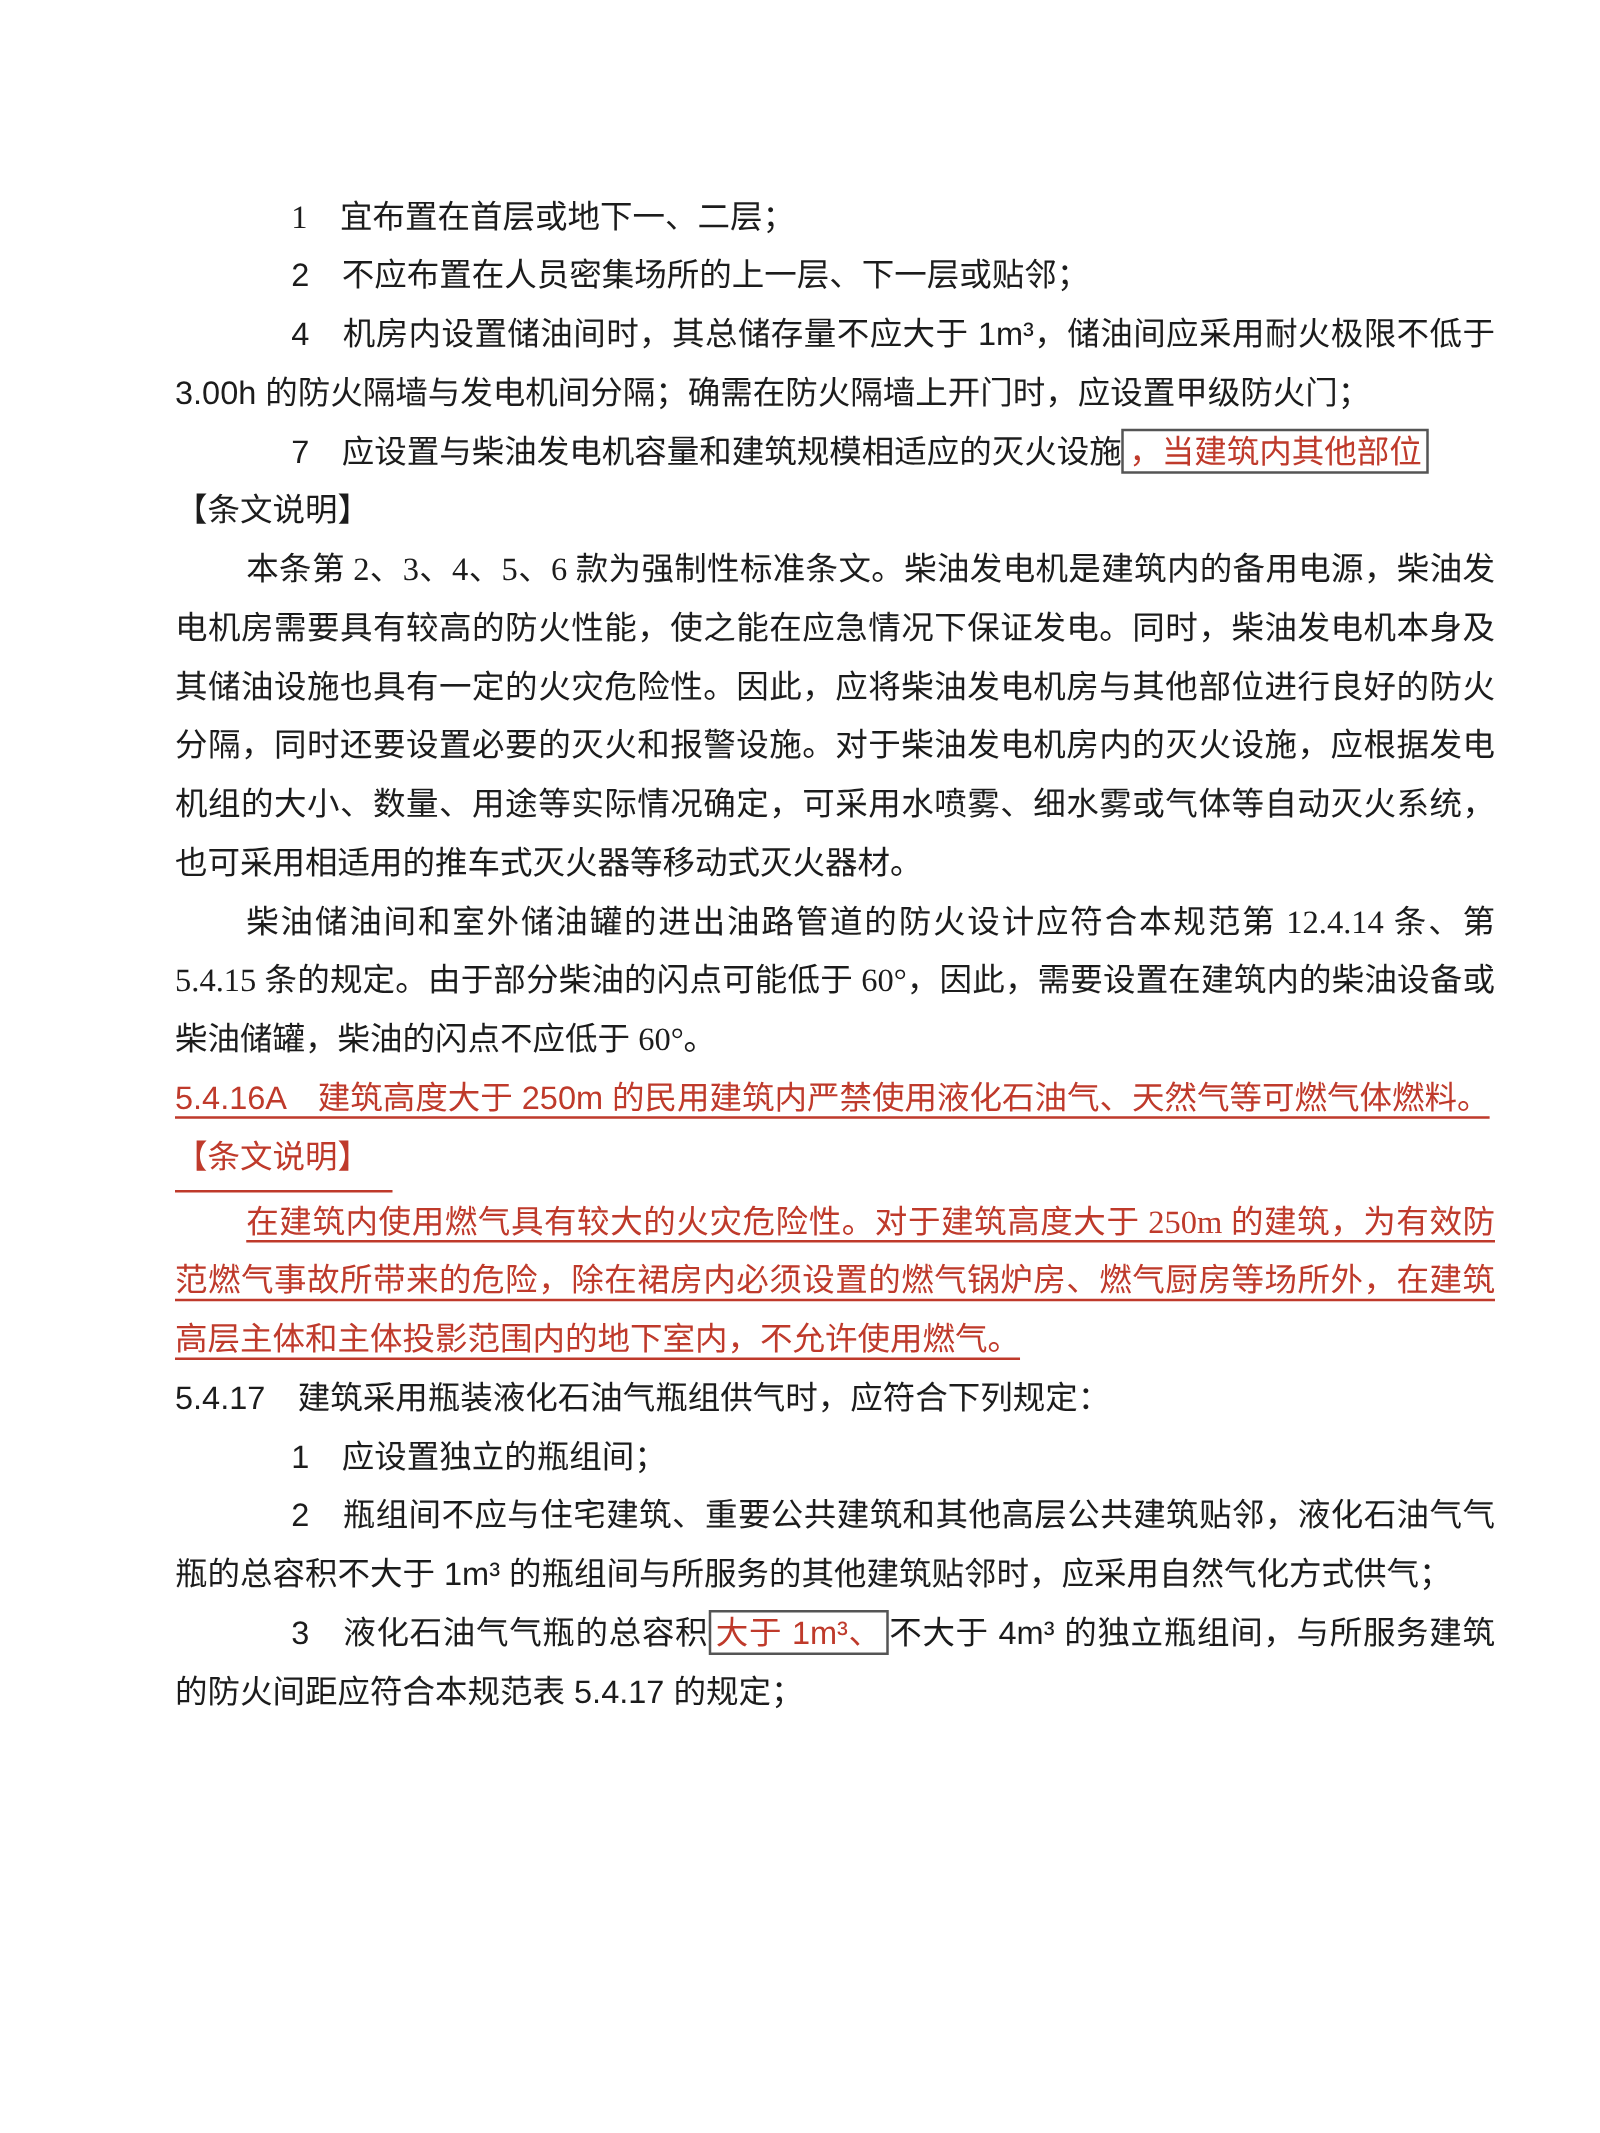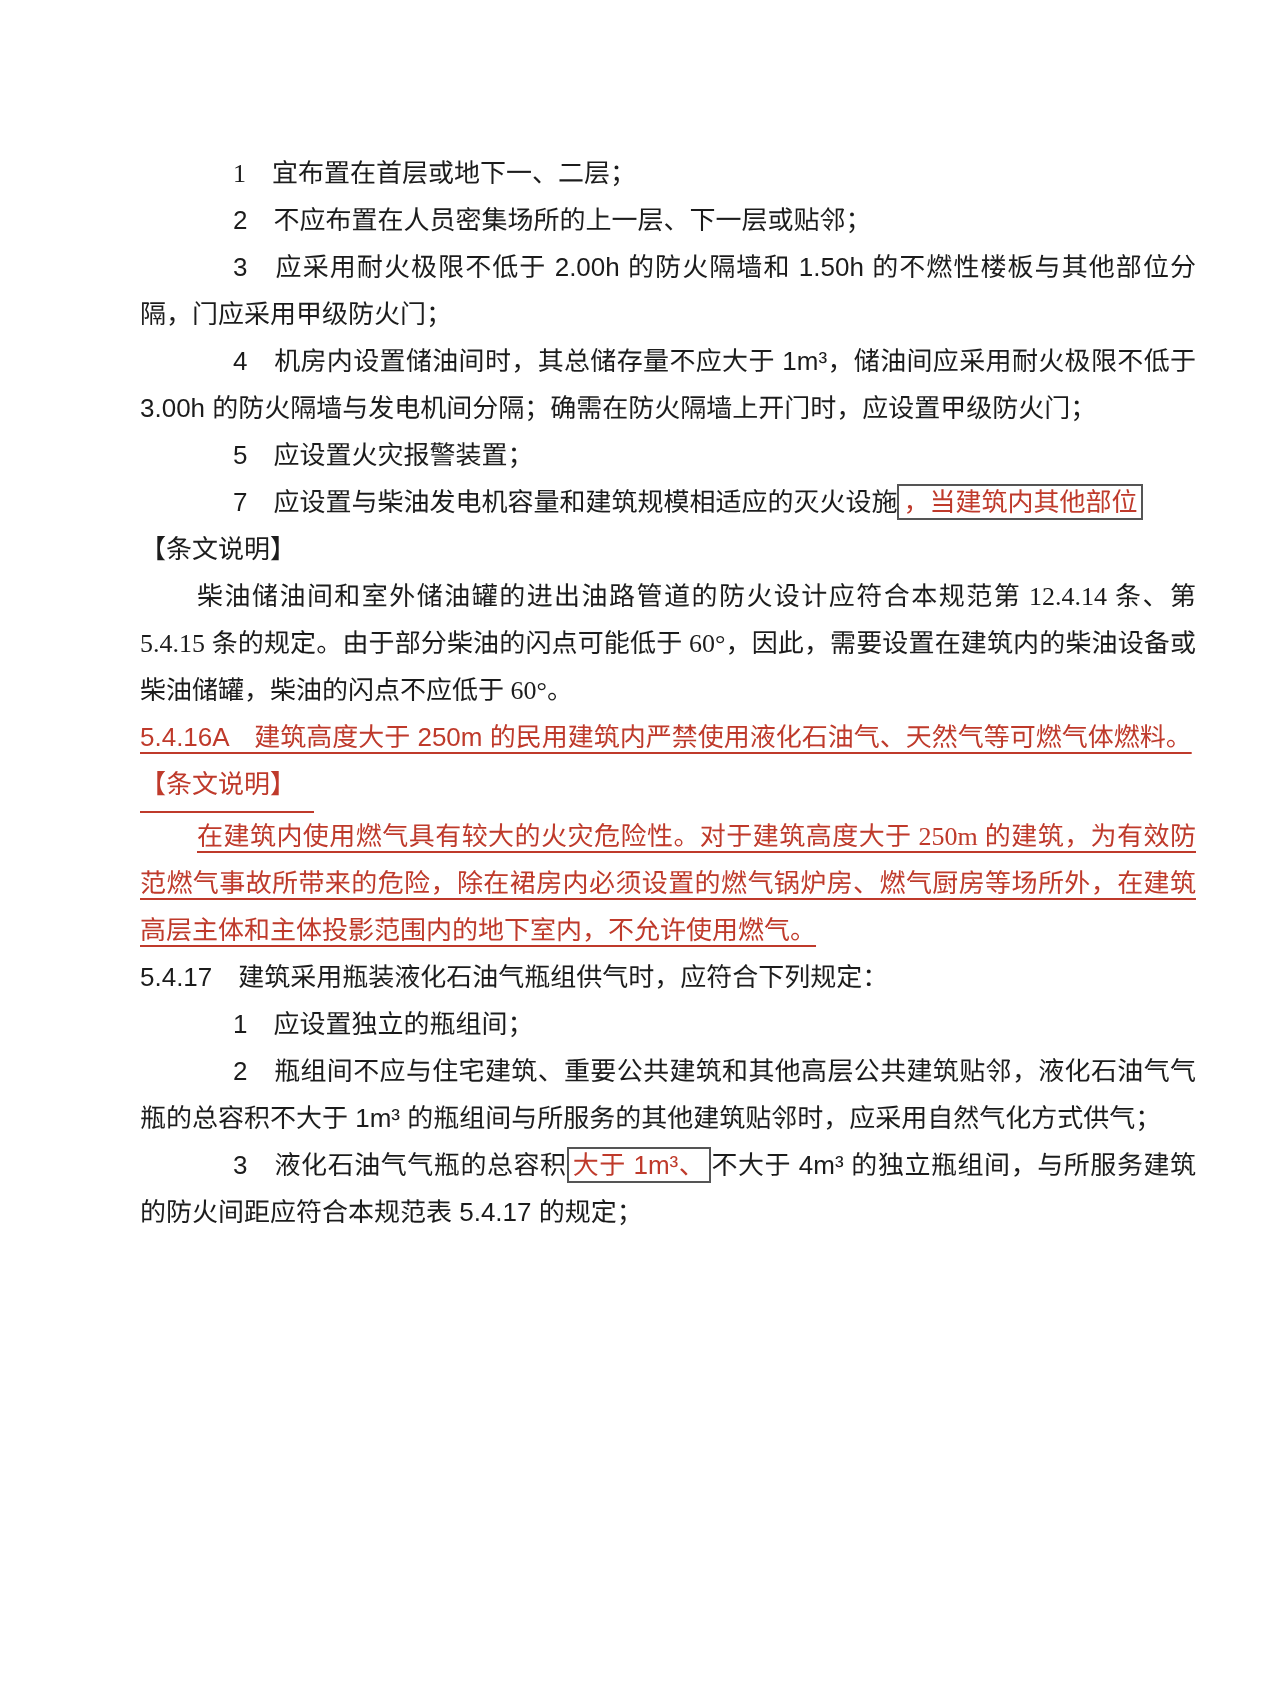--- a/index.html
+++ b/index.html
@@ -64,32 +64,31 @@
 </style>
 </head>
 <body>
 
 <div class="page">
 
   <p class="ln serif-reg indent-item">1　宜布置在首层或地下一、二层；</p>
 
   <p class="ln bold indent-item">2　不应布置在人员密集场所的上一层、下一层或贴邻；</p>
 
-  <p class="ln bold indent-item justify">3　应采用耐火极限不低于 2.00h 的防火隔墙和 1.50h 的不燃性楼板与其他部位分隔，门应采用甲级防火门；</p>
 
   <p class="ln bold indent-item justify">4　机房内设置储油间时，其总储存量不应大于 1m³，储油间应采用耐火极限不低于 3.00h 的防火隔墙与发电机间分隔；确需在防火隔墙上开门时，应设置甲级防火门；</p>
 
-  <p class="ln bold indent-item">5　应设置火灾报警装置；</p>
 
   <div class="ln bold pad-item nowrap">
     <span>7　应设置与柴油发电机容量和建筑规模相适应的灭火设施</span><span class="rbox red">，当建筑内其他部位</span>
   </div>
 
   <p class="ln">【条文说明】</p>
 
+  <p class="ln serif-reg indent-para justify">本条第 2、3、4、5、6 款为强制性标准条文。柴油发电机是建筑内的备用电源，柴油发电机房需要具有较高的防火性能，使之能在应急情况下保证发电。同时，柴油发电机本身及其储油设施也具有一定的火灾危险性。因此，应将柴油发电机房与其他部位进行良好的防火分隔，同时还要设置必要的灭火和报警设施。对于柴油发电机房内的灭火设施，应根据发电机组的大小、数量、用途等实际情况确定，可采用水喷雾、细水雾或气体等自动灭火系统，也可采用相适用的推车式灭火器等移动式灭火器材。</p>
 
   <p class="ln serif-reg indent-para justify">柴油储油间和室外储油罐的进出油路管道的防火设计应符合本规范第 12.4.14 条、第 5.4.15 条的规定。由于部分柴油的闪点可能低于 60°，因此，需要设置在建筑内的柴油设备或柴油储罐，柴油的闪点不应低于 60°。</p>
 
   <p class="ln bold red rline justify">5.4.16A　建筑高度大于 250m 的民用建筑内严禁使用液化石油气、天然气等可燃气体燃料。</p>
 
   <p class="ln bold red"><span class="heading-red-inner">【条文说明】</span></p>
 
   <p class="ln serif-reg red rline indent-para justify">在建筑内使用燃气具有较大的火灾危险性。对于建筑高度大于 250m 的建筑，为有效防范燃气事故所带来的危险，除在裙房内必须设置的燃气锅炉房、燃气厨房等场所外，在建筑高层主体和主体投影范围内的地下室内，不允许使用燃气。</p>
 
   <p class="ln bold">5.4.17　建筑采用瓶装液化石油气瓶组供气时，应符合下列规定：</p>

